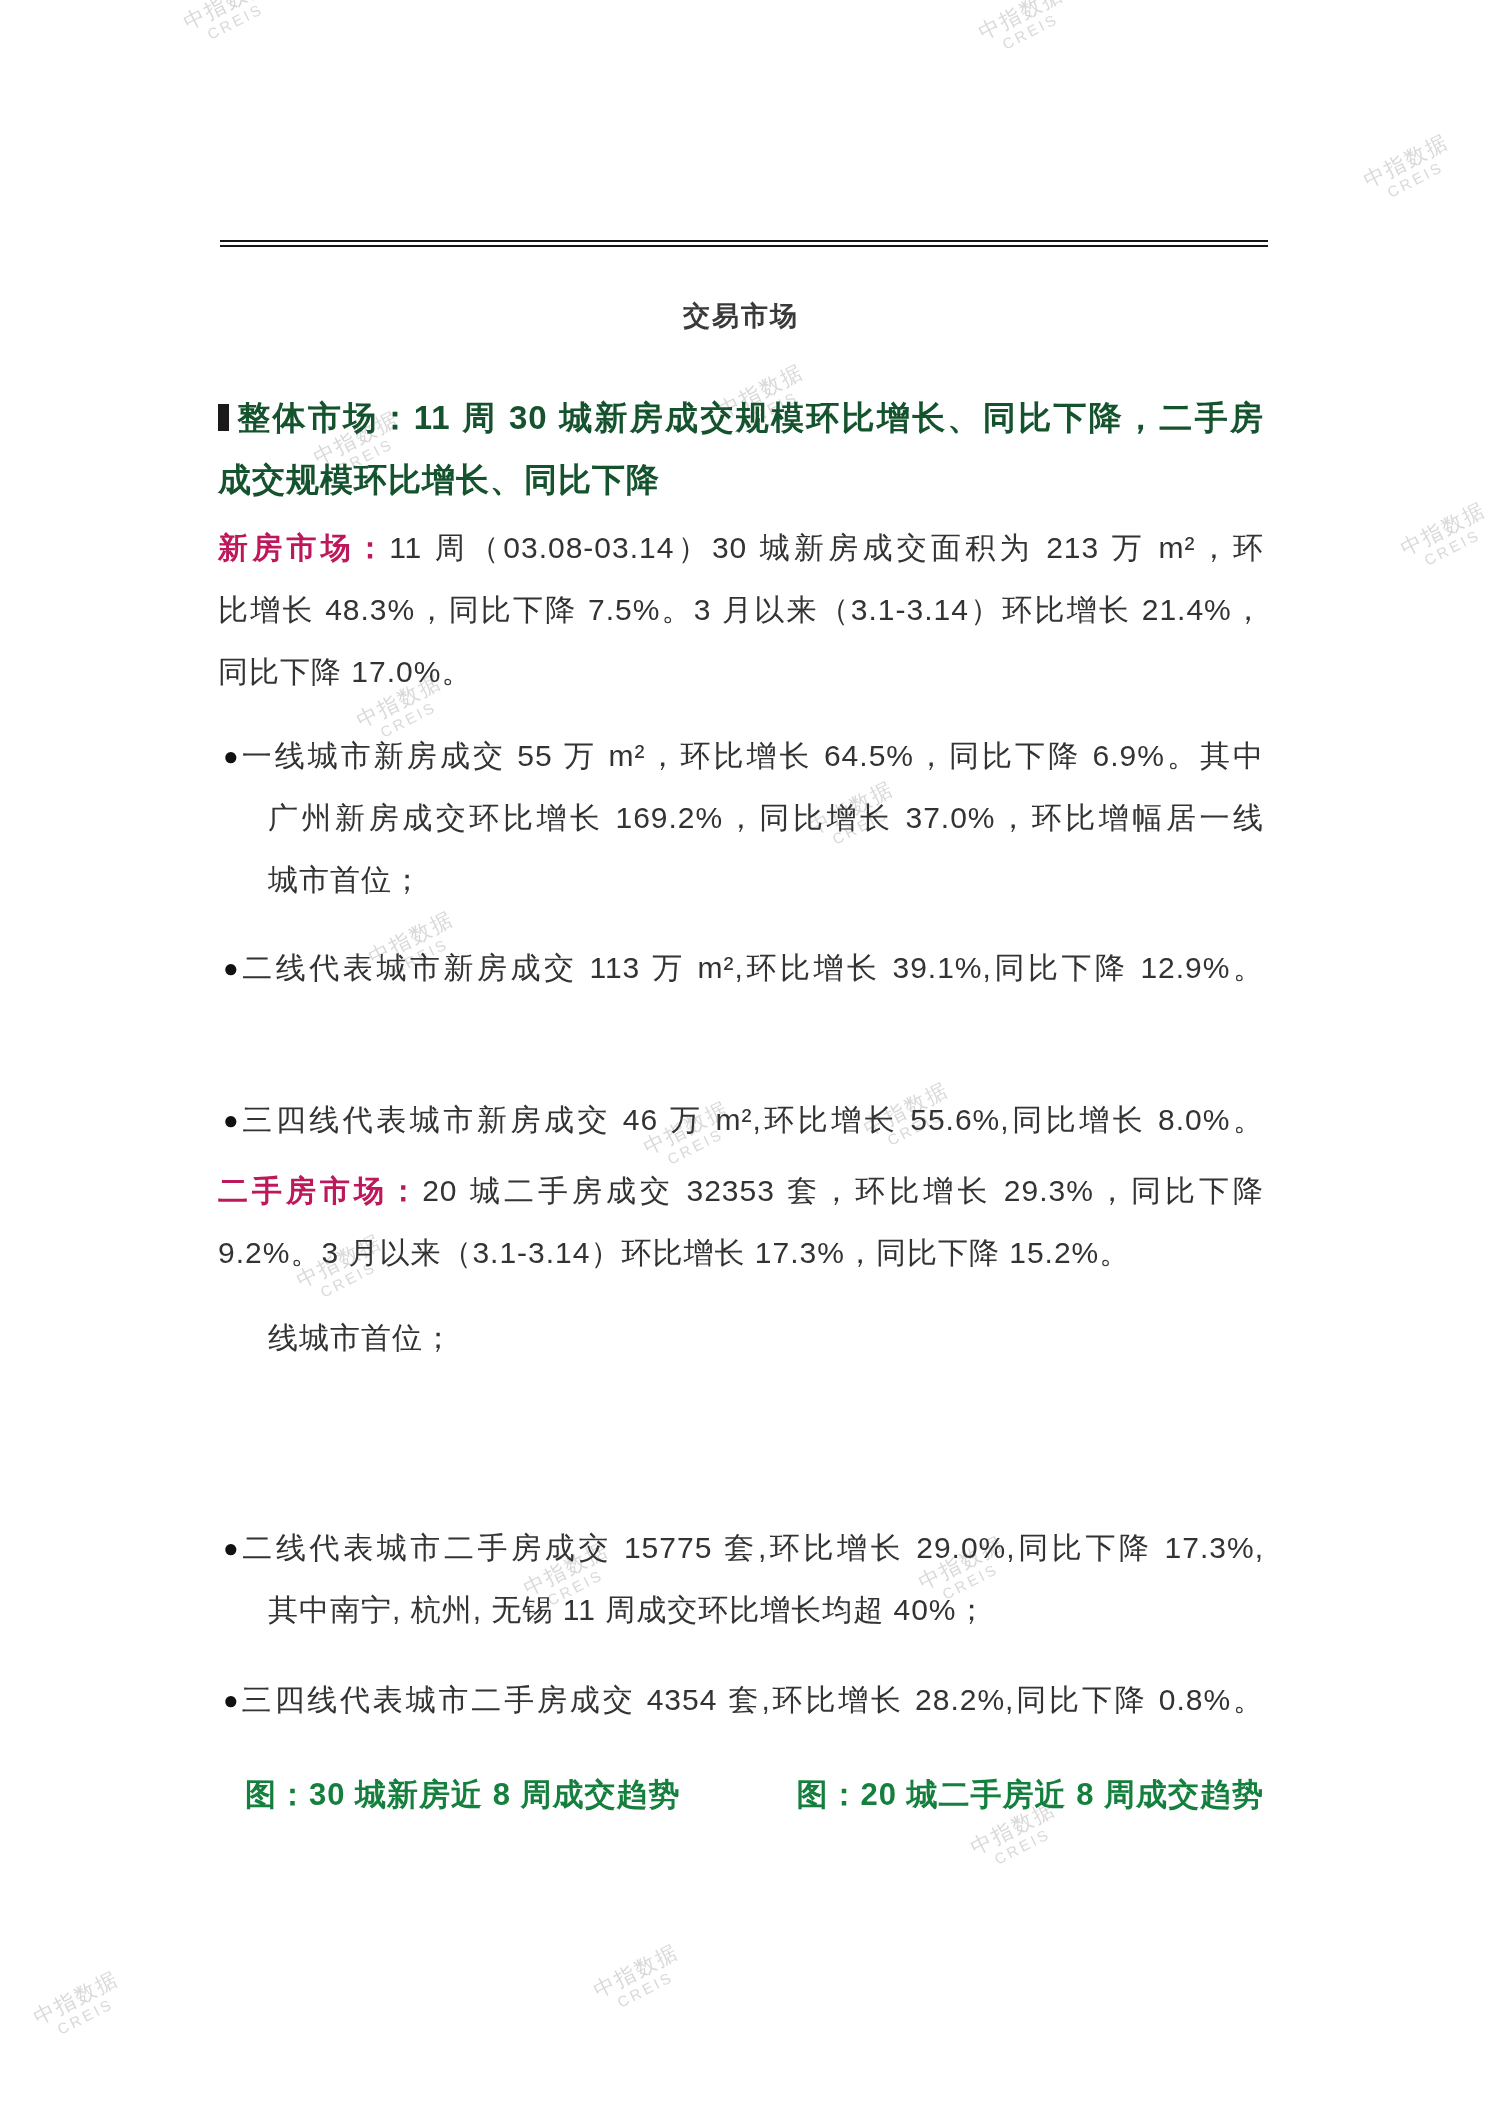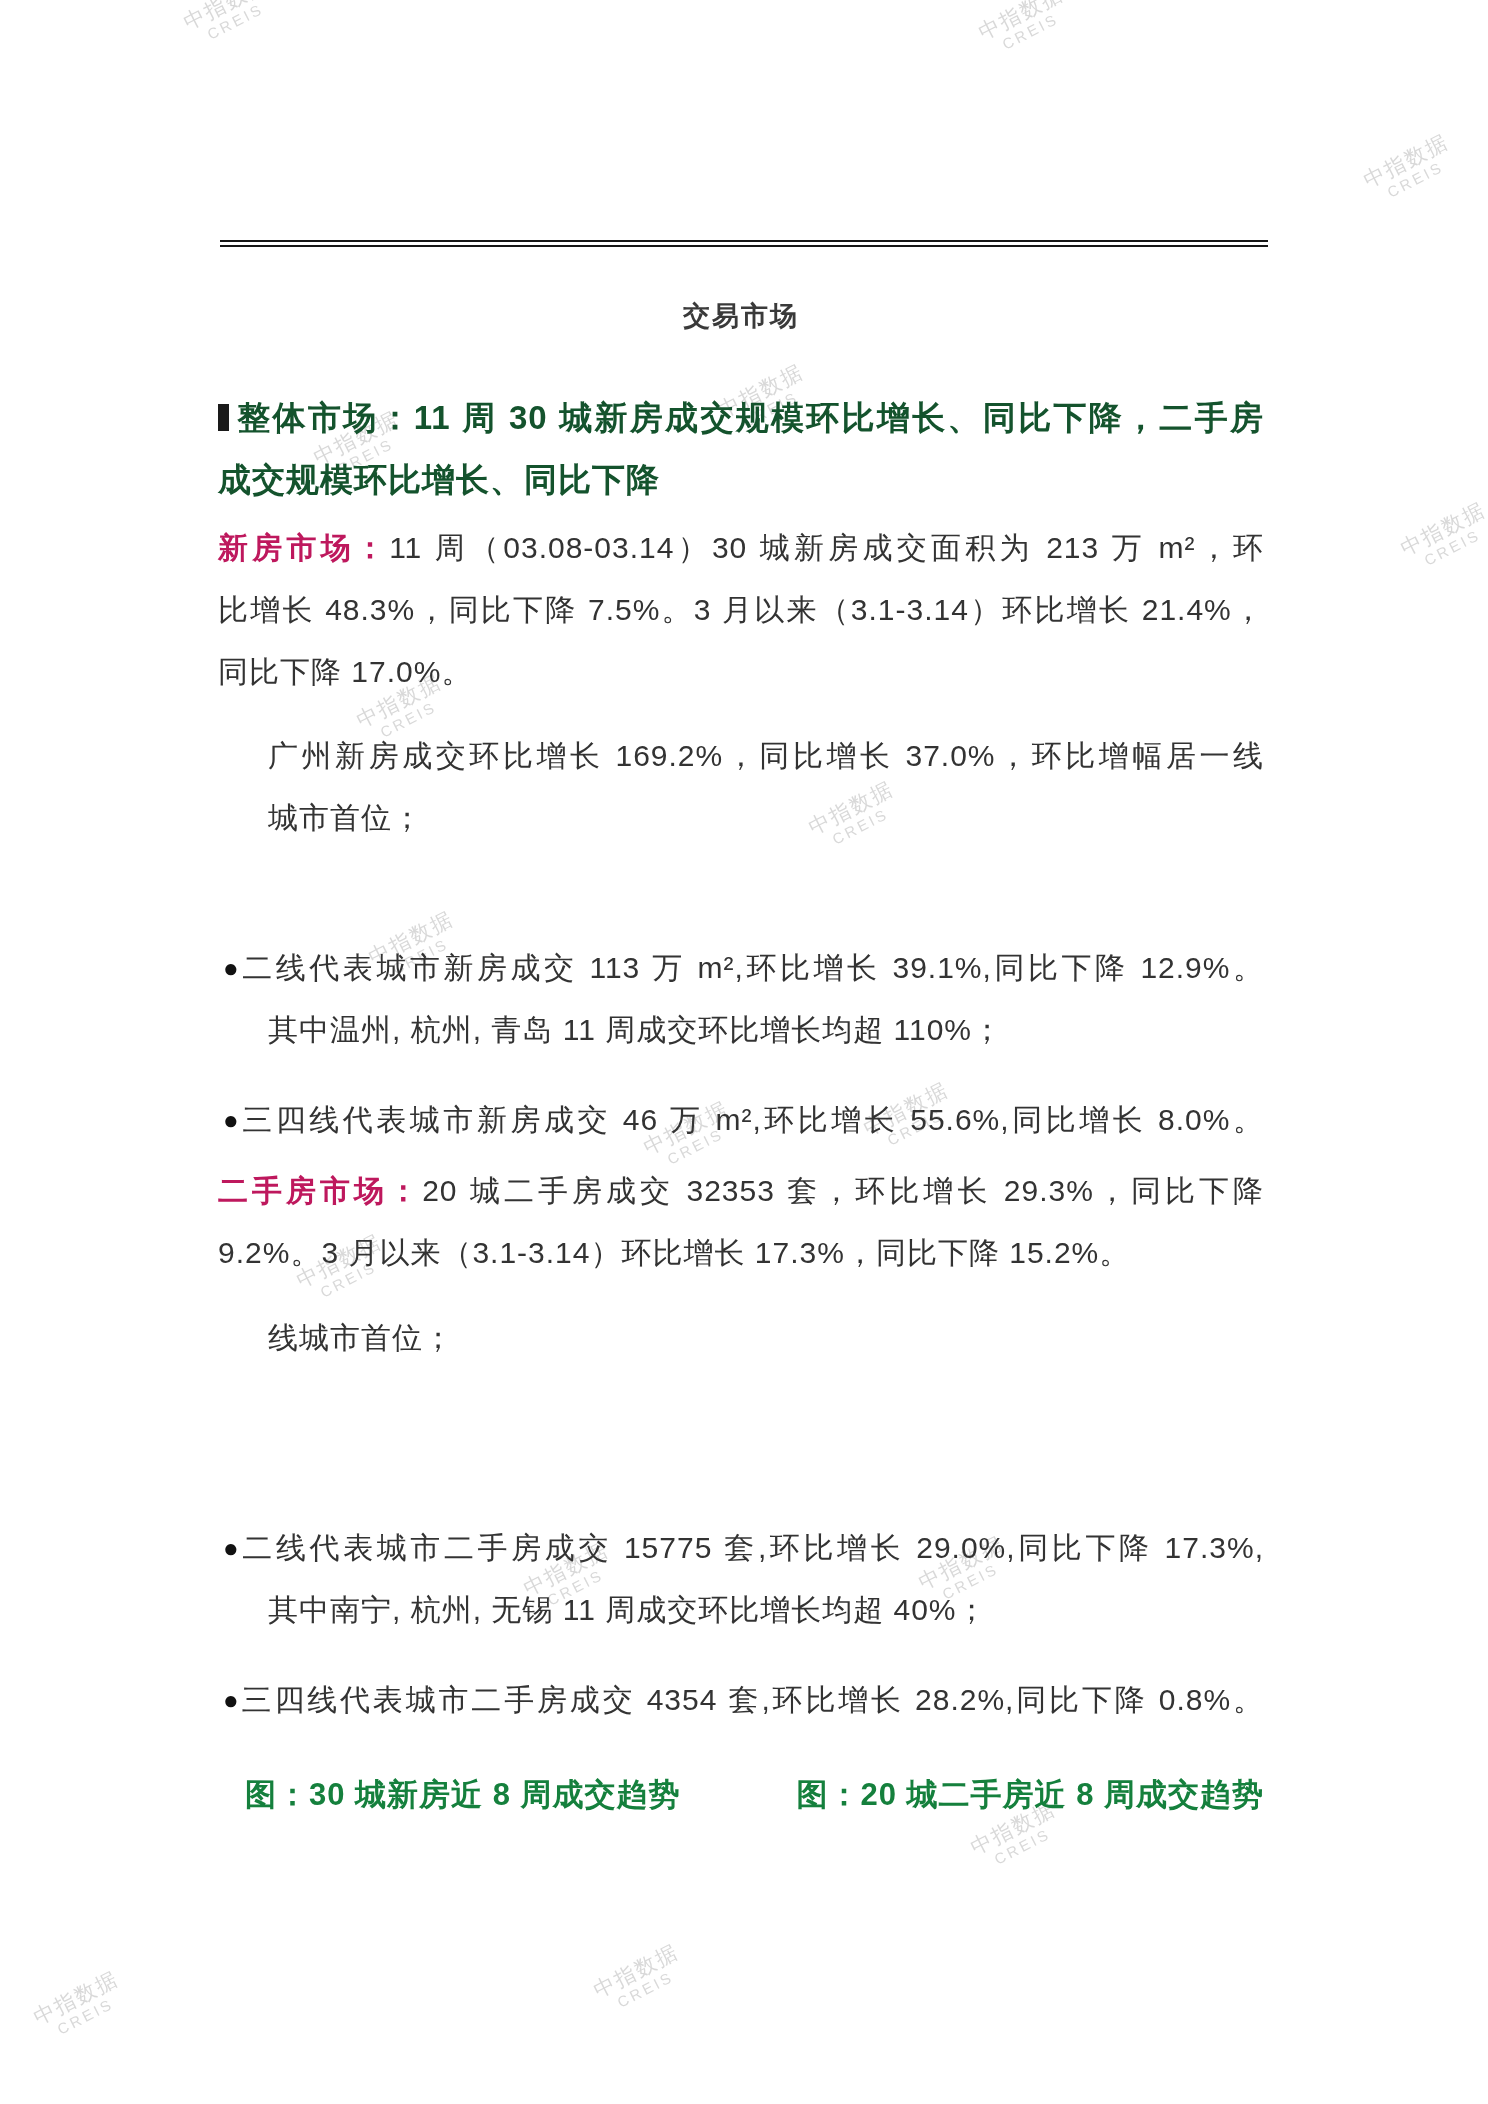--- a/index.html
+++ b/index.html
@@ -139,27 +139,27 @@
     <div class="line">成交规模环比增长、同比下降</div>
   </div>
 
   <div class="block" style="top:517px">
     <div class="line fill"><span class="plabel">新房市场：</span><span>11 周（03.08-03.14）30 城新房成交面积为 213 万 m²，环</span></div>
     <div class="line fill">比增长 48.3%，同比下降 7.5%。3 月以来（3.1-3.14）环比增长 21.4%，</div>
     <div class="line">同比下降 17.0%。</div>
   </div>
 
   <div class="block" style="top:725px">
+    <div class="line fill bline"><span class="dot">●</span><span>一线城市新房成交 55 万 m²，环比增长 64.5%，同比下降 6.9%。其中</span></div>
     <div class="line fill cont">广州新房成交环比增长 169.2%，同比增长 37.0%，环比增幅居一线</div>
     <div class="line cont">城市首位；</div>
   </div>
 
   <div class="block" style="top:937px">
     <div class="line fill bline"><span class="dot">●</span><span>二线代表城市新房成交 113 万 m²,环比增长 39.1%,同比下降 12.9%。</span></div>
-    <div class="line cont">其中温州, 杭州, 青岛 11 周成交环比增长均超 110%；</div>
   </div>
 
   <div class="block" style="top:1089px">
     <div class="line fill bline"><span class="dot">●</span><span>三四线代表城市新房成交 46 万 m²,环比增长 55.6%,同比增长 8.0%。</span></div>
   </div>
 
   <div class="block" style="top:1160px">
     <div class="line fill"><span class="plabel">二手房市场：</span><span>20 城二手房成交 32353 套，环比增长 29.3%，同比下降</span></div>
     <div class="line">9.2%。3 月以来（3.1-3.14）环比增长 17.3%，同比下降 15.2%。</div>
   </div>

